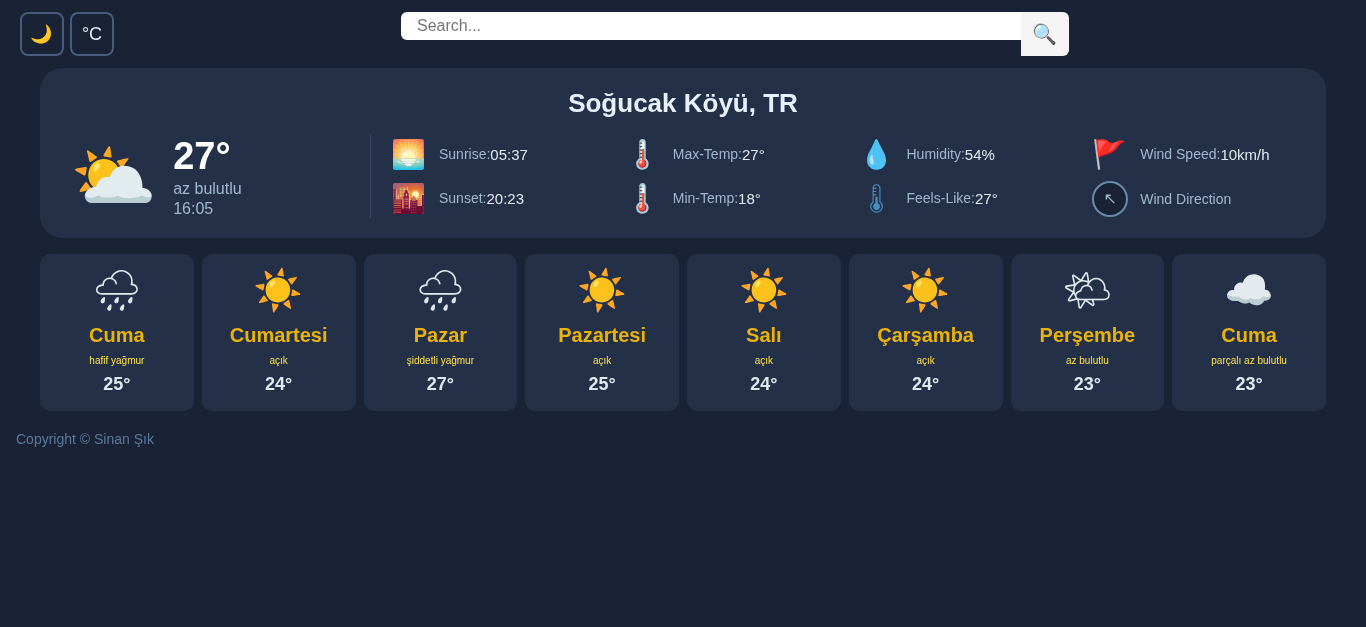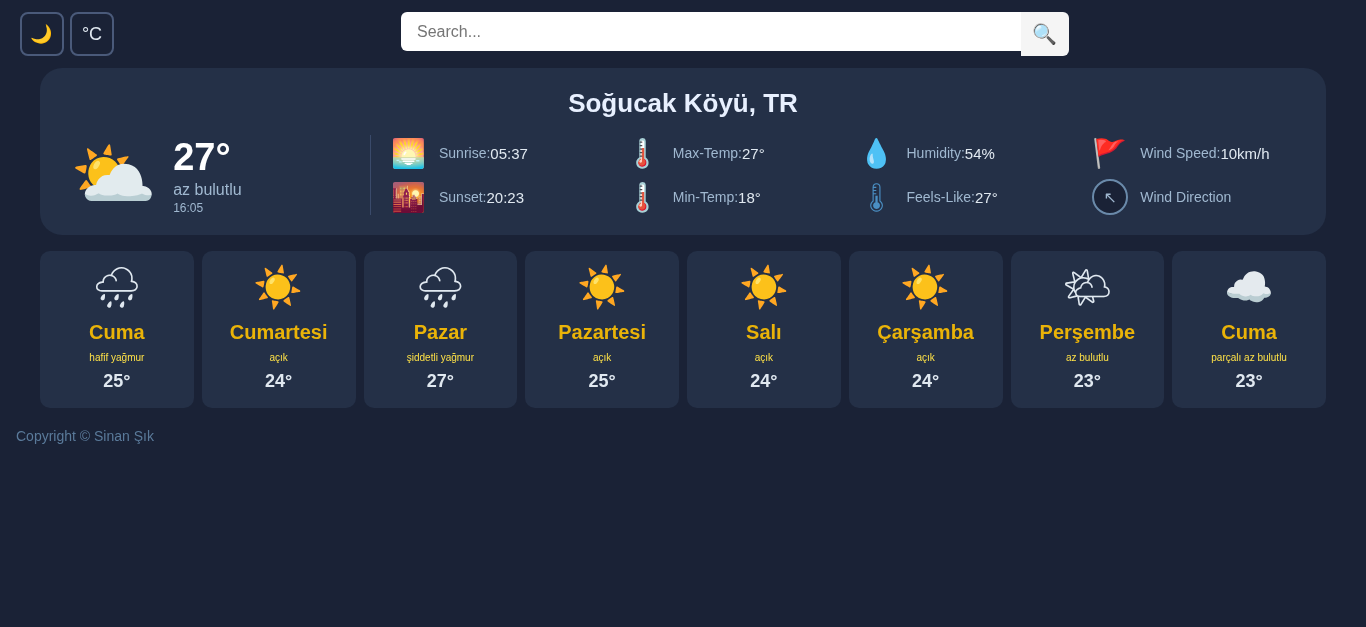--- a/index.html
+++ b/index.html
@@ -36,21 +36,21 @@
       align-items: center;
       justify-content: center;
     }
     .search-wrapper {
       flex: 1;
       display: flex;
       justify-content: center;
     }
     .search-input {
       width: 620px;
-      height: 39px;
+      height: 28px;
       border-radius: 6px 0 0 6px;
       border: none;
       background: #ffffff;
       padding: 0 16px;
       font-size: 16px;
       color: #333;
       outline: none;
     }
     .search-btn {
       height: 44px;
@@ -103,21 +103,21 @@
       font-size: 38px;
       font-weight: 700;
       color: #ffffff;
     }
     .current-desc {
       font-size: 16px;
       color: #a0b8d0;
       margin-top: 2px;
     }
     .current-time {
-      font-size: 12px;
+      font-size: 16px;
       color: #a0b8d0;
       margin-top: 2px;
     }
 
     .divider-v {
       width: 1px;
       background: #3a4a6a;
       align-self: stretch;
       margin: 0 20px;
     }

